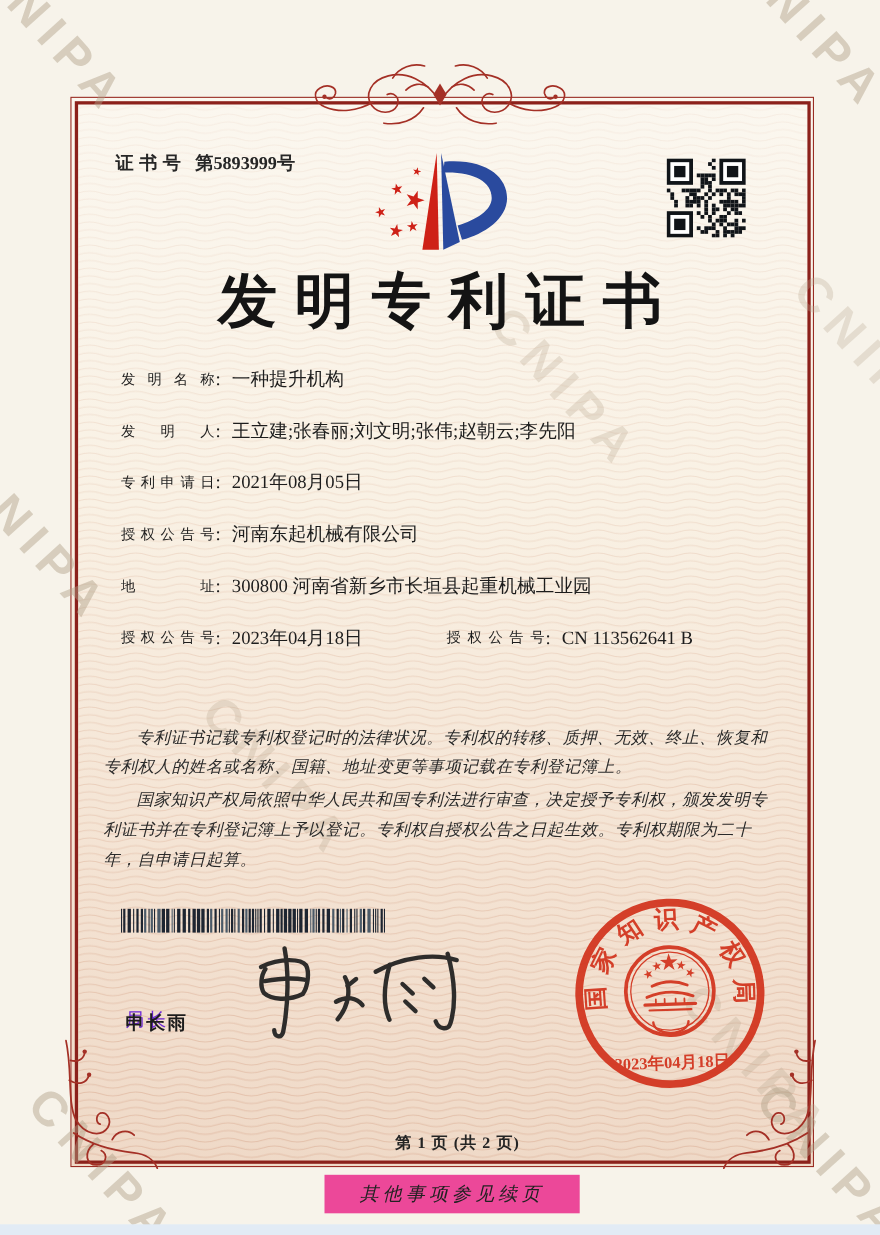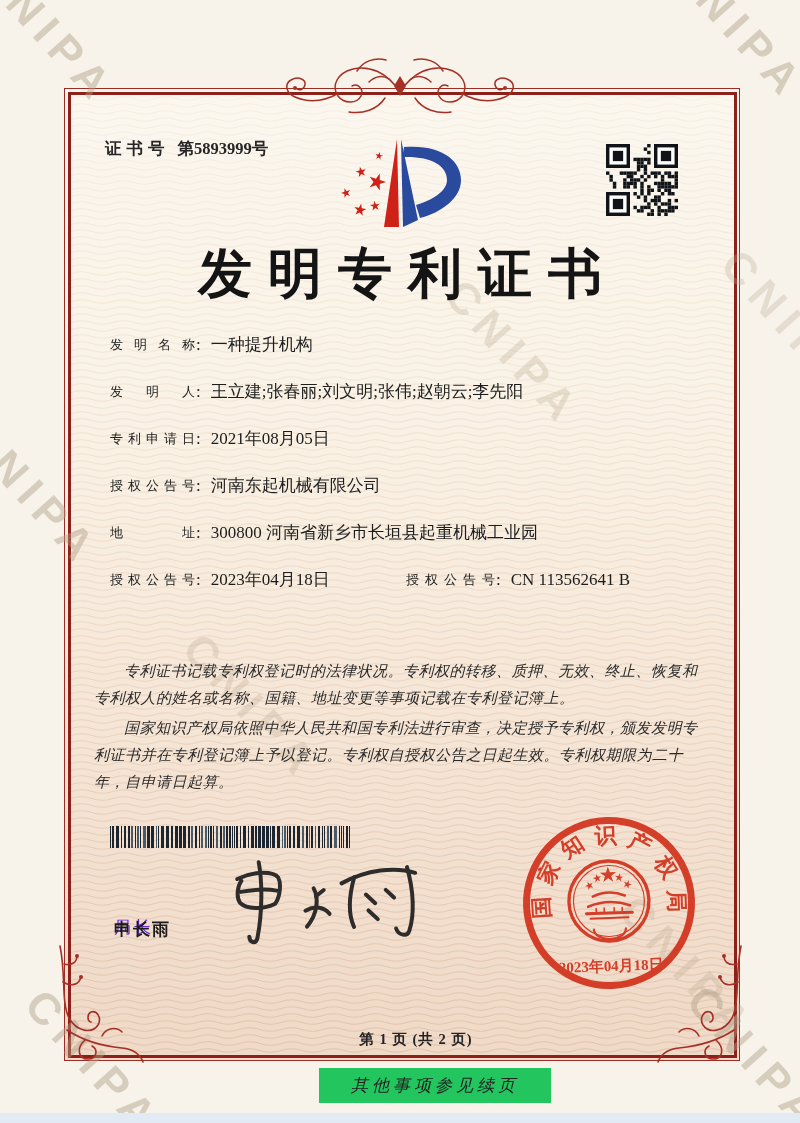--- a/index.html
+++ b/index.html
@@ -51,22 +51,22 @@
 
   .seal{position:absolute;left:518px;top:812px;z-index:3;opacity:0.93;transform:rotate(-2deg);}
 
   .pageinfo{position:absolute;left:16px;top:1030px;width:100%;text-align:center;
             font-size:14.5px;font-weight:bold;color:#242424;letter-spacing:1px;}
 
   .ornament-top{position:absolute;left:273px;top:52px;z-index:3;}
   .ornament-bl{position:absolute;left:50px;top:944px;z-index:3;}
   .ornament-br{position:absolute;left:655px;top:944px;z-index:3;}
 
-  .cont-box{position:absolute;left:295px;top:1068px;width:232px;height:35px;background:#22c55e;
-            z-index:4;display:flex;align-items:center;justify-content:center;margin-left:24px;}
+  .cont-box{position:absolute;left:295px;top:1068px;width:232px;height:35px;background:#ec4899;
+            z-index:4;display:flex;align-items:center;justify-content:center;}
   .cont-box span{font-size:17px;font-style:italic;letter-spacing:4px;color:#222;}
 
   .bottom-strip{position:absolute;left:0;top:1113px;width:800px;height:10px;background:#e2ebf5;z-index:5;}
 </style>
 </head>
 <body>
 
 <div class="page">
 
   <div class="wm" style="left:-42px;top:6px;">CNIPA</div>

